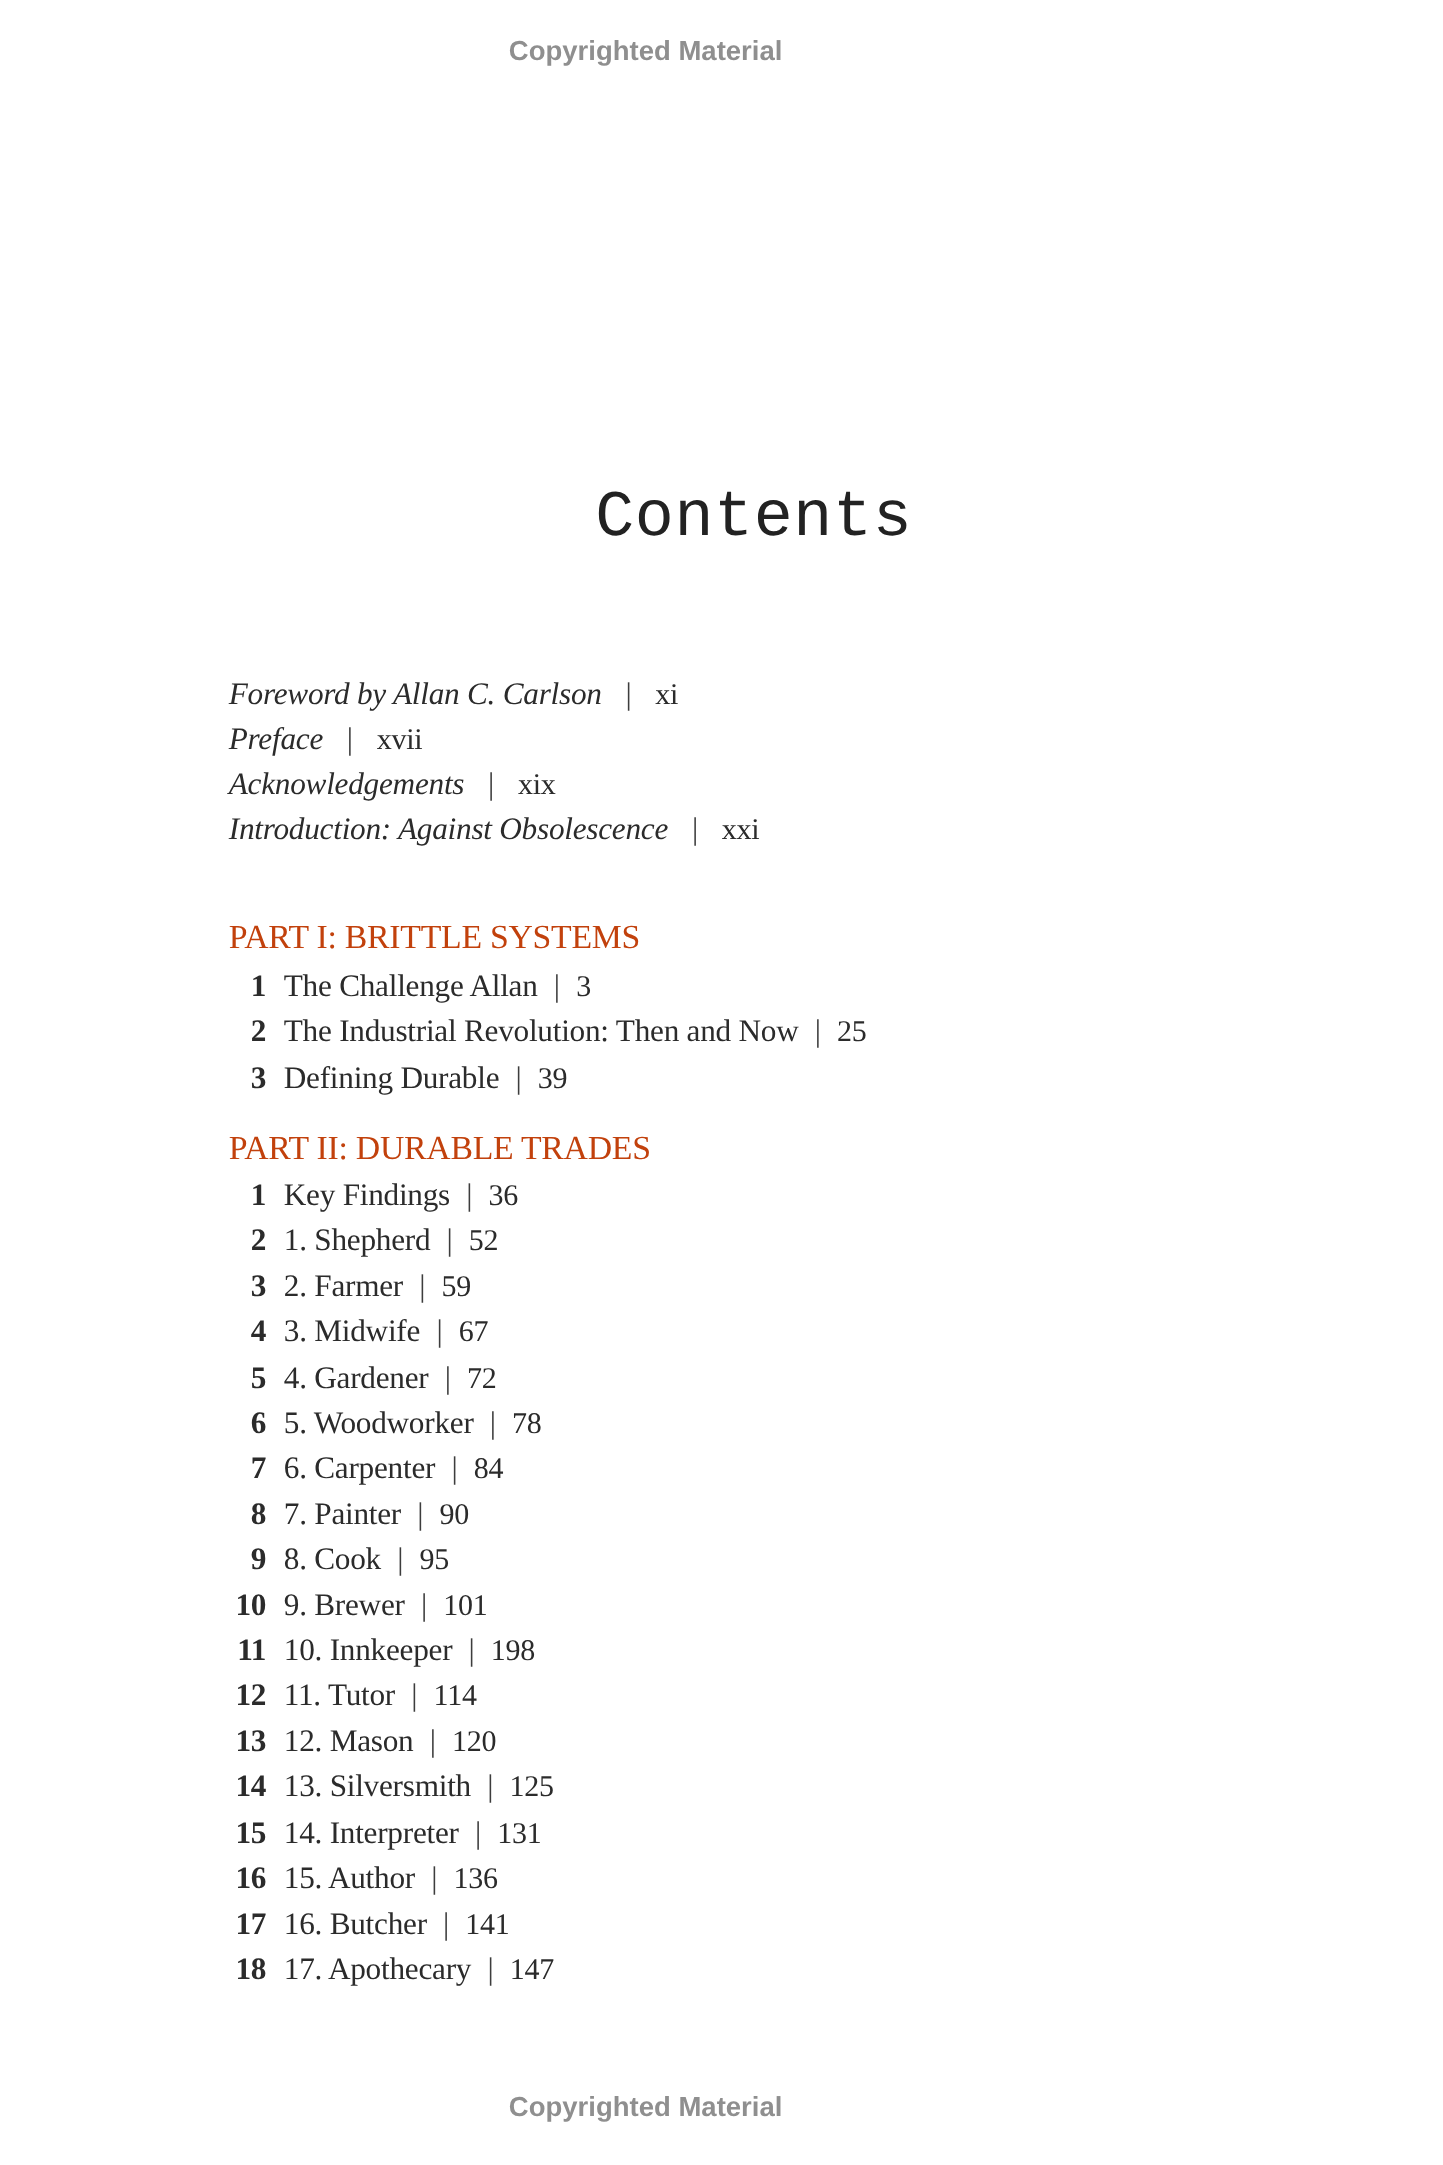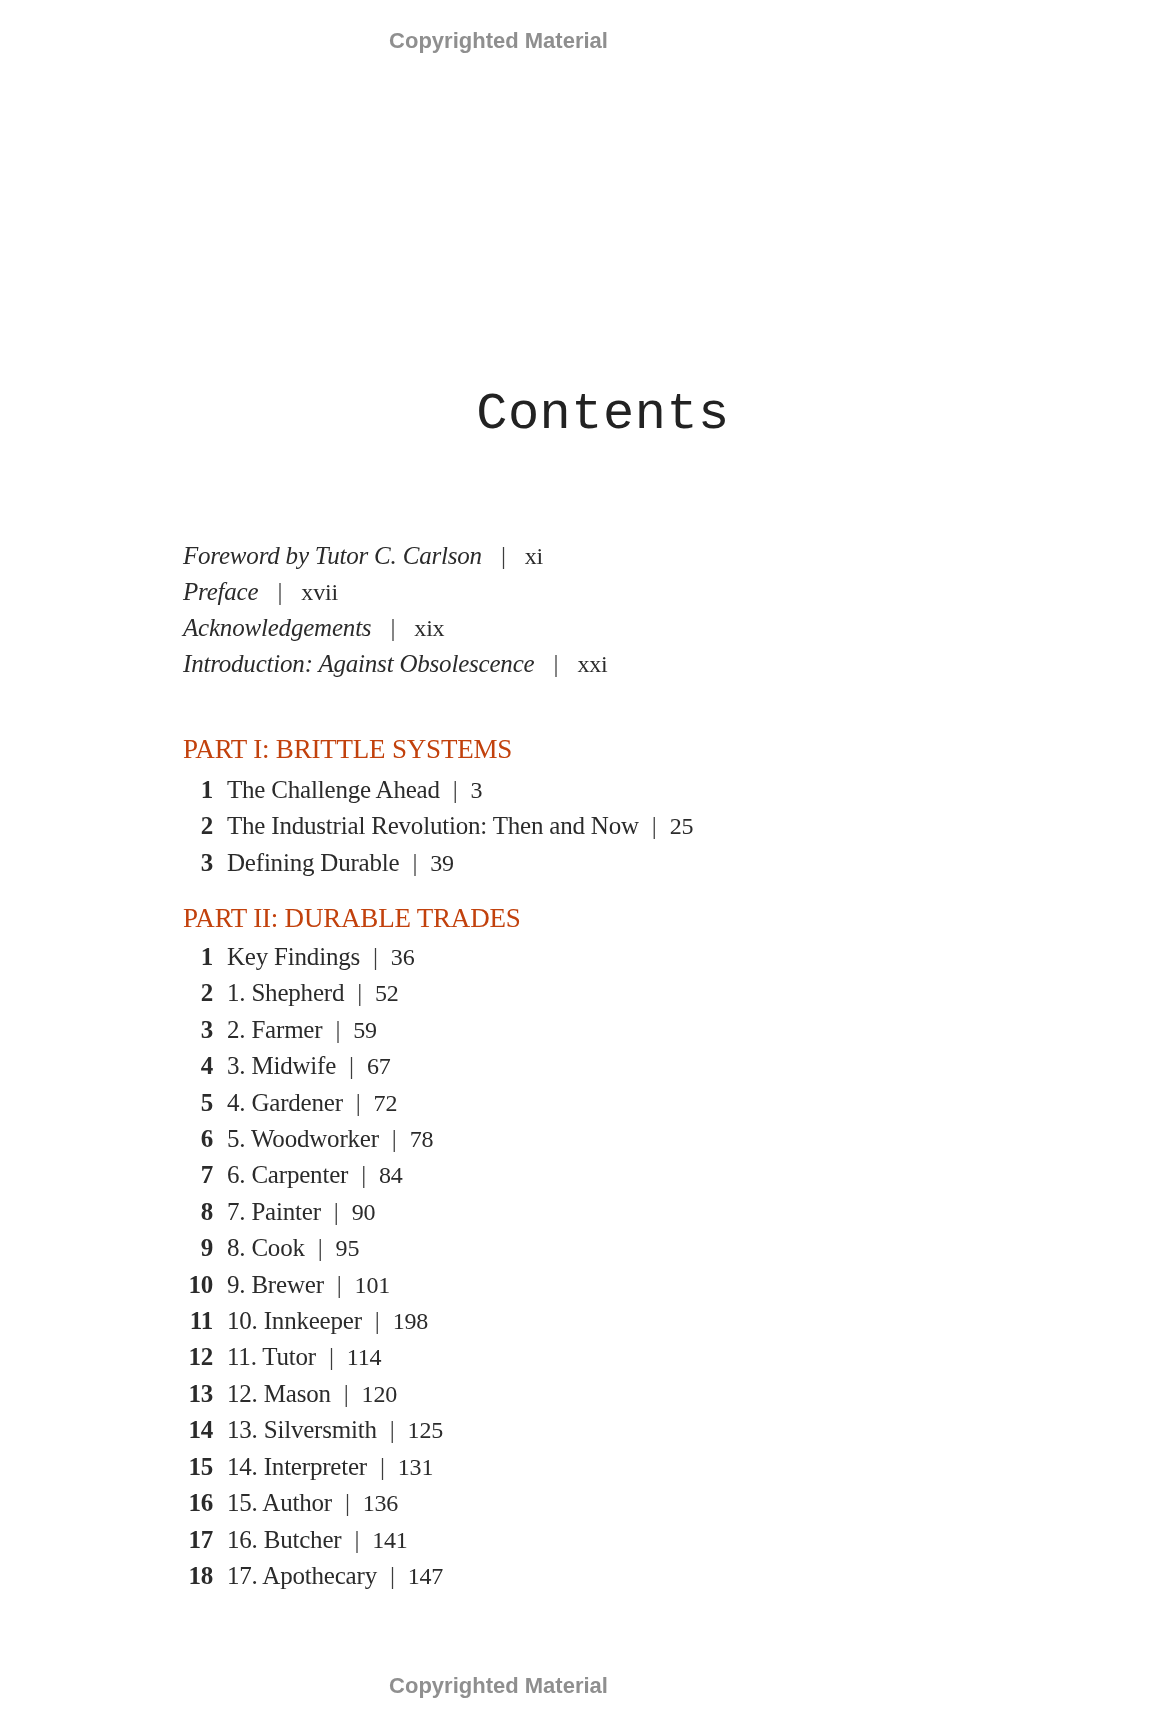--- a/index.html
+++ b/index.html
@@ -8,20 +8,21 @@
     background: #ffffff;
   }
   .page {
     position: relative;
     width: 997px;
     height: 1732px;
     background: #ffffff;
     overflow: hidden;
     font-family: "Liberation Serif", "DejaVu Serif", serif;
     color: #2b2b2b;
+    padding-left: 36px;
   }
   .watermark {
     position: absolute;
     left: 0;
     width: 100%;
     text-align: center;
     font-family: "Liberation Sans", "DejaVu Sans", sans-serif;
     font-weight: 700;
     font-size: 22px;
     line-height: 24px;
@@ -95,21 +96,21 @@
 
 <div class="page">
 
   <div class="watermark watermark-top">Copyrighted Material</div>
 
   <h1 class="content-col page-title" style="margin:0; font-weight:400;">Contents</h1>
 
   <div class="content-col front-matter">
 
       <div class="fm-row">
-        <span class="fm-label">Foreword by Tutor C. Carlson</span>
+        <span class="fm-label">Foreword by Allan C. Carlson</span>
         <span class="sep">|</span>
         <span class="pg">xi</span>
       </div>
 
 
       <div class="fm-row">
         <span class="fm-label">Preface</span>
         <span class="sep">|</span>
         <span class="pg">xvii</span>
       </div>
@@ -127,21 +128,21 @@
       </div>
 
   </div>
 
   <div class="content-col part-section-1">
     <div class="part-heading">PART I: BRITTLE SYSTEMS</div>
     <div class="items-1">
 
         <div class="toc-row">
           <span class="num">1</span>
-          <span class="item-title">The Challenge Ahead</span>
+          <span class="item-title">The Challenge Allan</span>
           <span class="sep">|</span>
           <span class="pg">3</span>
         </div>
 
         <div class="toc-row">
           <span class="num">2</span>
           <span class="item-title">The Industrial Revolution: Then and Now</span>
           <span class="sep">|</span>
           <span class="pg">25</span>
         </div>

